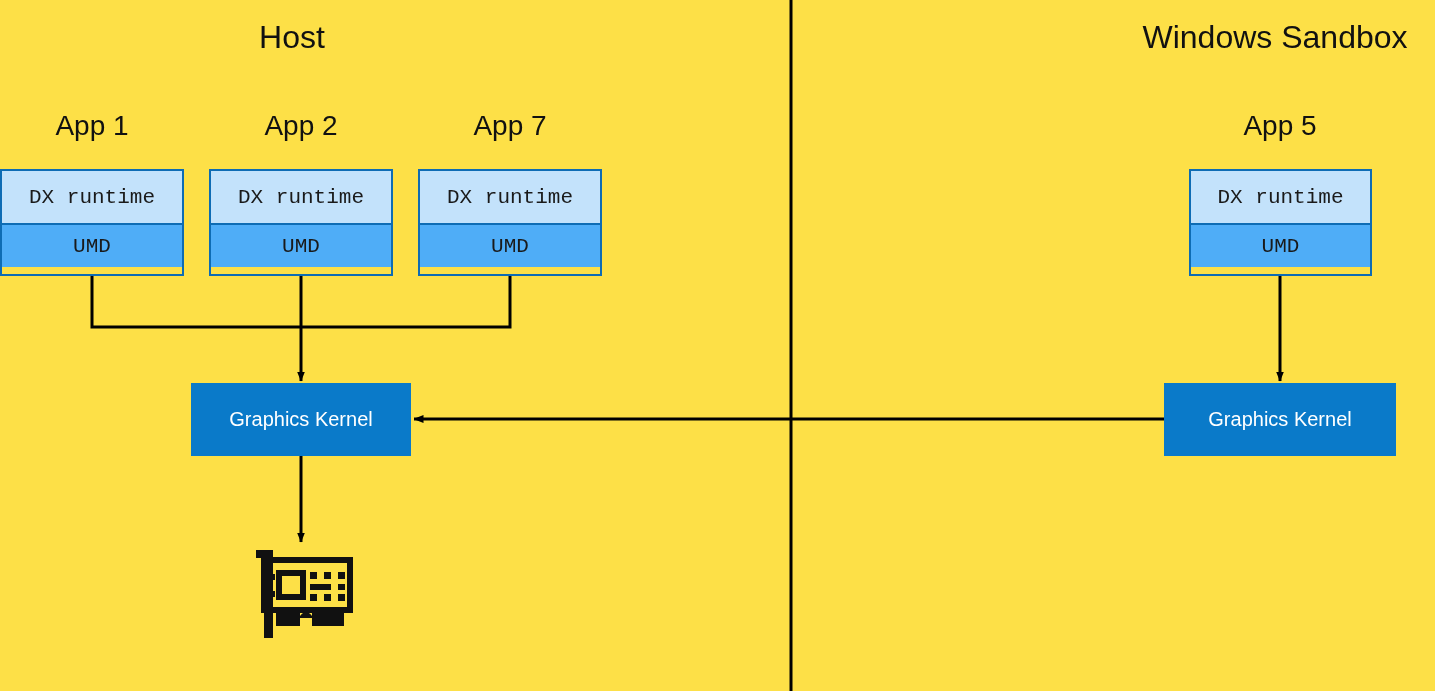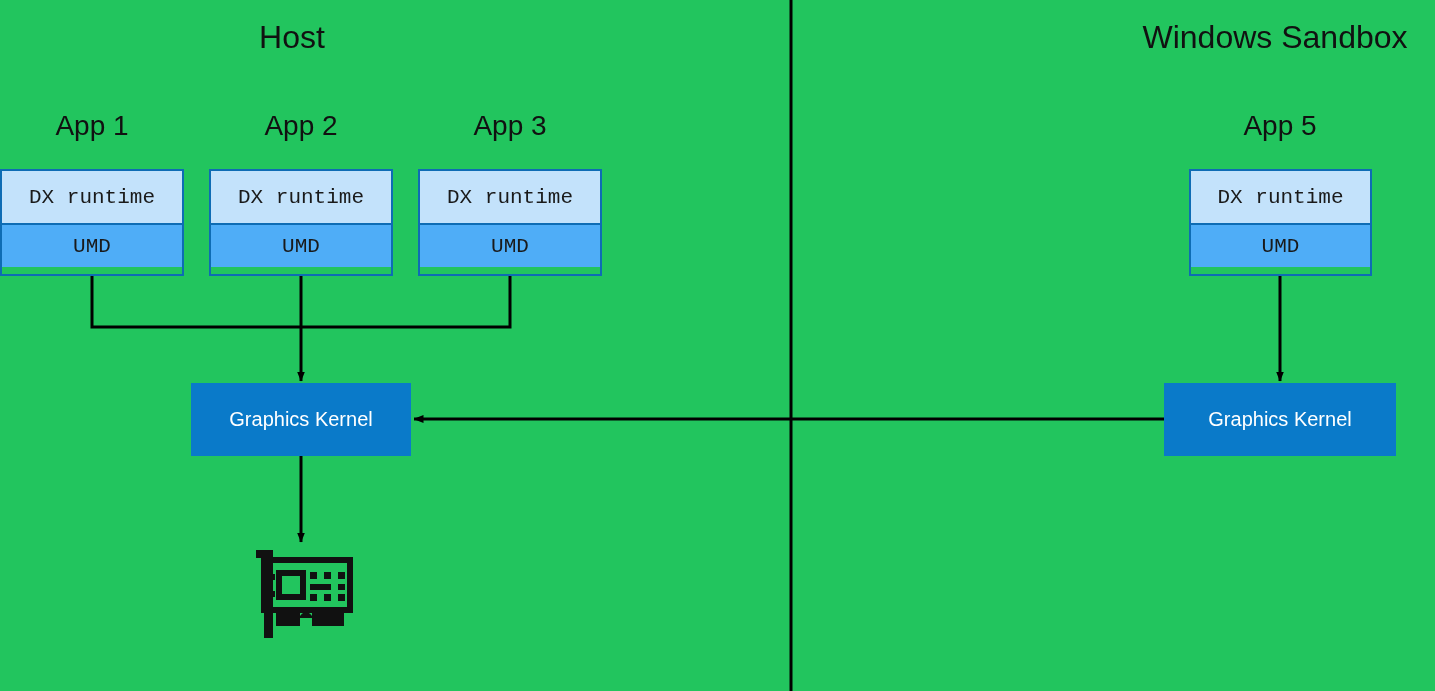--- a/index.html
+++ b/index.html
@@ -8,21 +8,21 @@
     background: #ffffff;
   }
   body {
     font-family: "Liberation Sans", sans-serif;
     color: #000000;
   }
   #canvas {
     position: relative;
     width: 1435px;
     height: 691px;
-    background: #22c55e;
+    background: #fde047;
     overflow: hidden;
   }
   
   .section-title {
     position: absolute;
     font-size: 32px;
     line-height: 38px;
     color: #111111;
     white-space: nowrap;
     text-align: center;
@@ -125,21 +125,21 @@
     <div class="layer layer-dx">DX runtime</div>
     <div class="layer layer-umd">UMD</div>
   </div>
 
   <div class="app-caption" style="left:201px; top:110px; width:200px;">App 2</div>
   <div class="app-stack" style="left:209px; top:169px; width:184px; height:107px;">
     <div class="layer layer-dx">DX runtime</div>
     <div class="layer layer-umd">UMD</div>
   </div>
 
-  <div class="app-caption" style="left:410px; top:110px; width:200px;">App 3</div>
+  <div class="app-caption" style="left:410px; top:110px; width:200px;">App 7</div>
   <div class="app-stack" style="left:418px; top:169px; width:184px; height:107px;">
     <div class="layer layer-dx">DX runtime</div>
     <div class="layer layer-umd">UMD</div>
   </div>
 
   <div class="app-caption" style="left:1180px; top:110px; width:200px;">App 5</div>
   <div class="app-stack" style="left:1189px; top:169px; width:183px; height:107px;">
     <div class="layer layer-dx">DX runtime</div>
     <div class="layer layer-umd">UMD</div>
   </div>

